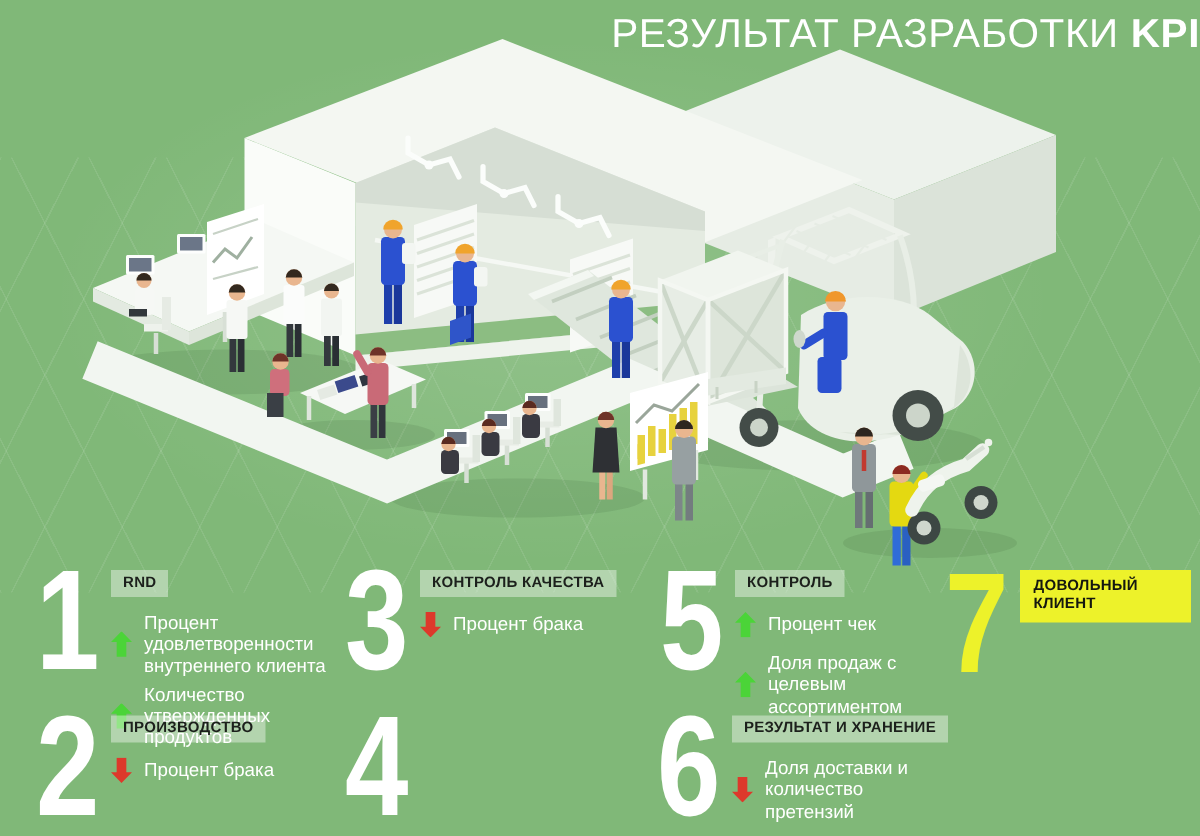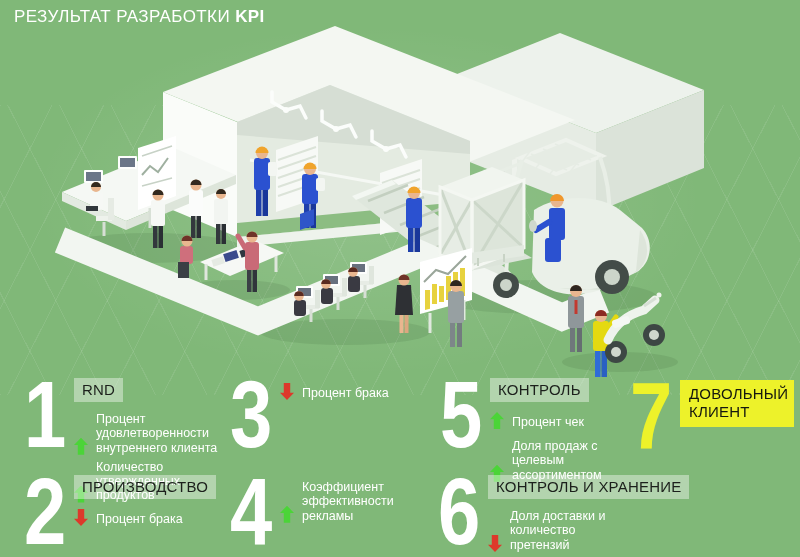--- a/index.html
+++ b/index.html
@@ -15,39 +15,39 @@
     background:radial-gradient(ellipse 60% 45% at 46% 36%, rgba(255,255,255,0.14), rgba(255,255,255,0) 70%);
     pointer-events:none;
   }
   .iso-grid{
     position:absolute;left:0;top:105px;width:800px;height:290px;
     background-image:
       repeating-linear-gradient(63deg, rgba(255,255,255,0.09) 0 1px, transparent 1px 46px),
       repeating-linear-gradient(117deg, rgba(255,255,255,0.09) 0 1px, transparent 1px 46px);
   }
   .title{
-    position:absolute;top:7px;left:0;right:0;text-align:left;
-    color:#ffffff;font-size:17px;font-weight:400;letter-spacing:0.4px;padding-left:14px;
+    position:absolute;top:7px;left:0;right:0;text-align:right;
+    color:#ffffff;font-size:27px;font-weight:400;letter-spacing:0.4px;padding-left:14px;
   }
   .title b{font-weight:700}
   .scene{position:absolute;left:0;top:0}
 
   
   .kpi-item{position:absolute;display:flex;align-items:flex-start}
   .num{
     flex:none;color:#ffffff;font-weight:700;font-size:95px;line-height:0.82;
     transform:scaleX(0.8);transform-origin:left top;width:50px;margin-top:2px;
   }
   .kbody{padding-top:4px}
   .heading{
     display:inline-block;background:rgba(255,255,255,0.40);
-    color:#1c201c;font-weight:400;font-size:15px;letter-spacing:0.2px;
+    color:#1c201c;font-weight:700;font-size:10px;letter-spacing:0.2px;
     padding:3px 8px 4px 8px;margin-bottom:5px;white-space:nowrap;
   }
-  .bullet{display:flex;gap:8px;margin-top:5px;align-items:flex-end}
+  .bullet{display:flex;gap:8px;margin-top:5px;align-items:center}
   .arrow{
     flex:none;width:14px;height:17px;margin-top:0px;
     clip-path:polygon(50% 0,100% 42%,73% 42%,73% 100%,27% 100%,27% 42%,0 42%);
     background:#4bd438;
   }
   .arrow.down{transform:rotate(180deg);background:#dd392b}
   .btext{color:#ffffff;font-size:12.5px;line-height:1.14}
   #k1{left:24px;top:374px}   #k1 .kbody{width:168px}
   #k2{left:24px;top:471px}   #k2 .kbody{width:168px}
   #k3{left:230px;top:374px}  #k3 .kbody{width:178px}
@@ -441,34 +441,31 @@
       <div class="bullet">
         <span class="arrow down"></span>
         <span class="btext">Процент брака</span>
       </div>
     </div>
   </div>
 
   <div class="kpi-item" id="k3">
     <div class="num">3</div>
     <div class="kbody">
+      <div class="heading">КОНТРОЛЬ КАЧЕСТВА</div>
       <div class="bullet">
         <span class="arrow down"></span>
         <span class="btext">Процент брака</span>
       </div>
     </div>
   </div>
 
   <div class="kpi-item" id="k4">
     <div class="num">4</div>
     <div class="kbody">
-      <div class="bullet">
-        <span class="arrow up"></span>
-        <span class="btext">Коэффициент эффективности рекламы</span>
-      </div>
     </div>
   </div>
 
   <div class="kpi-item" id="k5">
     <div class="num">5</div>
     <div class="kbody">
       <div class="heading">КОНТРОЛЬ</div>
       <div class="bullet">
         <span class="arrow up"></span>
         <span class="btext">Процент чек</span>
@@ -476,21 +473,21 @@
       <div class="bullet" style="margin-top:10px">
         <span class="arrow up"></span>
         <span class="btext">Доля продаж с целевым ассортиментом</span>
       </div>
     </div>
   </div>
 
   <div class="kpi-item" id="k6">
     <div class="num">6</div>
     <div class="kbody">
-      <div class="heading">КОНТРОЛЬ И ХРАНЕНИЕ</div>
+      <div class="heading">РЕЗУЛЬТАТ И ХРАНЕНИЕ</div>
       <div class="bullet">
         <span class="arrow down"></span>
         <span class="btext">Доля доставки и количество претензий</span>
       </div>
     </div>
   </div>
 
   <div class="kpi-item" id="k7">
     <div class="num">7</div>
     <div class="kbody">

